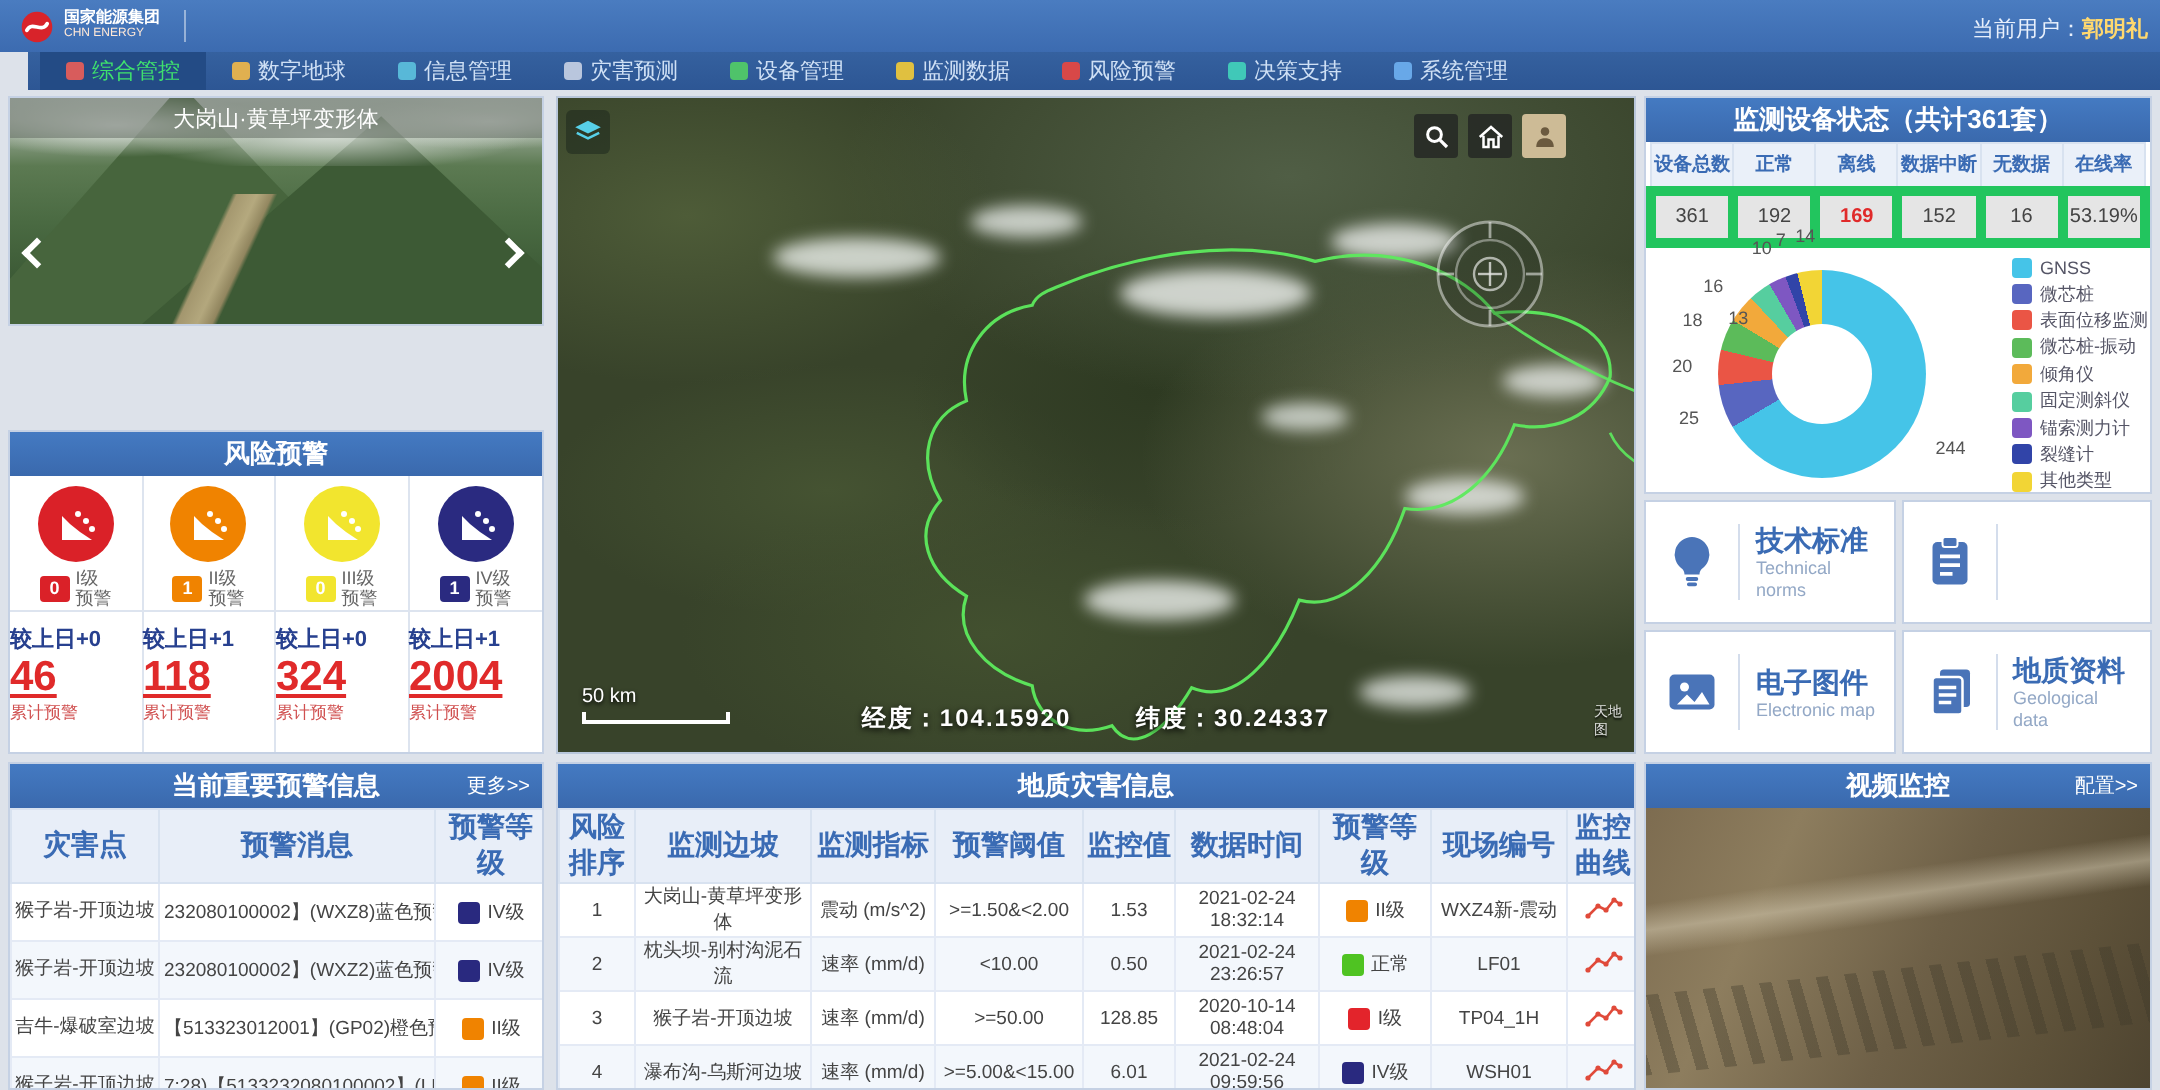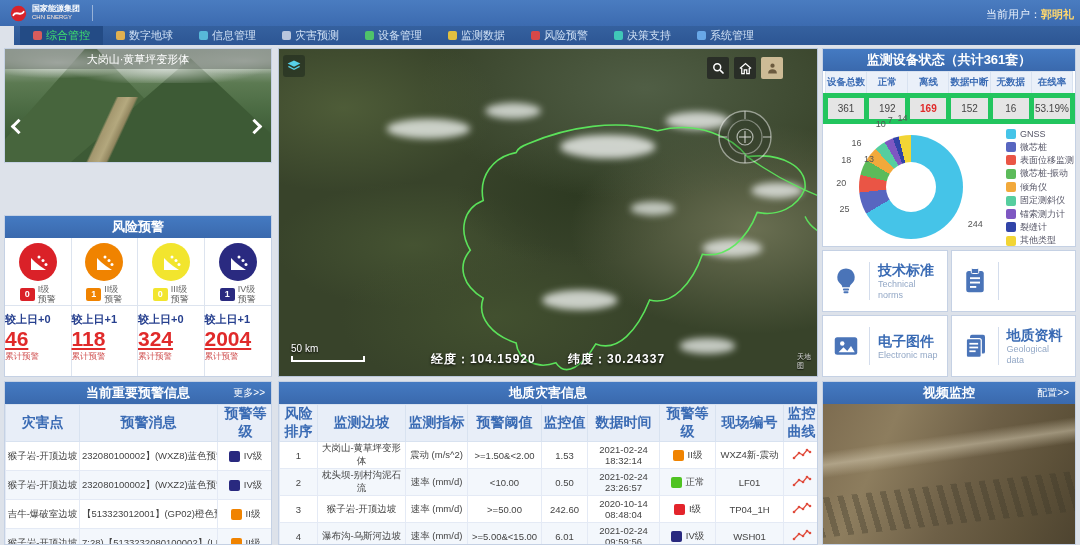--- a/index.html
+++ b/index.html
@@ -684,21 +684,21 @@
                 <circle cx="11" cy="8" r="1.3" fill="#e04a3a"></circle>
                 <circle cx="15" cy="3" r="1.3" fill="#e04a3a"></circle>
                 <circle cx="18" cy="5" r="1.3" fill="#e04a3a"></circle>
               </svg></td>
           </tr>
           <tr class="geo-row">
             <td class="rank-cell">3</td>
             <td>猴子岩-开顶边坡</td>
             <td>速率 (mm/d)</td>
             <td>&gt;=50.00</td>
-            <td>242.60</td>
+            <td>128.85</td>
             <td class="time-cell">2020-10-14 08:48:04</td>
             <td>
               <div class="lvl-cell">
                 <span class="lvl-sq" style="background: rgb(227, 36, 43);"></span>
                 <span>I级</span>
               </div>
             </td>
             <td>TP04_1H</td>
             <td><svg width="20" height="14" viewBox="0 0 20 14">
                 <polyline points="2,11 7,6 11,8 15,3 18,5" fill="none" stroke="#e04a3a" stroke-width="1.3"></polyline>

